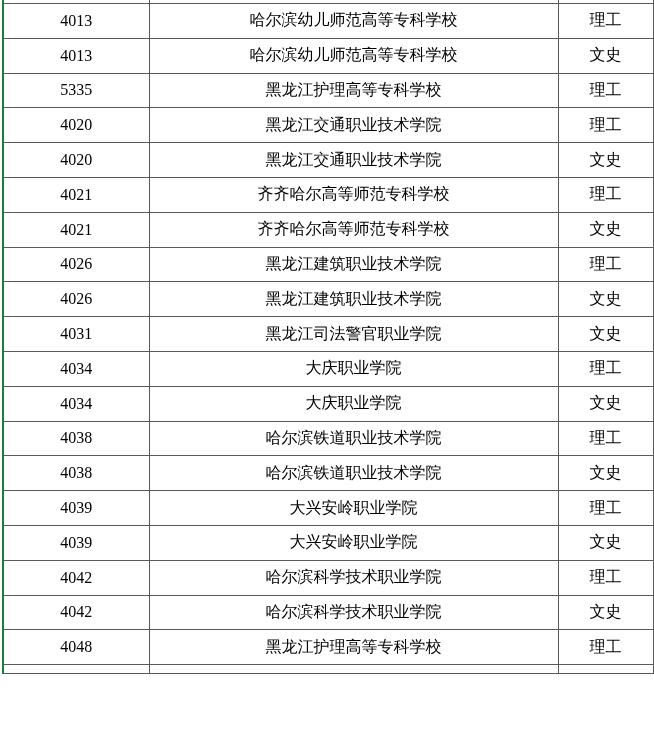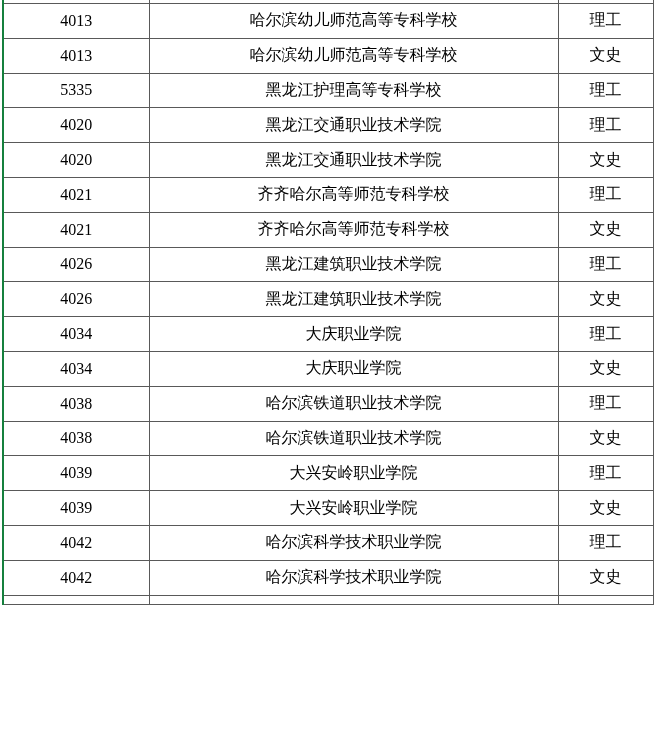--- a/index.html
+++ b/index.html
@@ -103,20 +103,25 @@
           <td>4026</td>
           <td>黑龙江建筑职业技术学院</td>
           <td>理工</td>
         </tr>
         <tr class="data-row">
           <td>4026</td>
           <td>黑龙江建筑职业技术学院</td>
           <td>文史</td>
         </tr>
         <tr class="data-row">
+          <td>4031</td>
+          <td>黑龙江司法警官职业学院</td>
+          <td>文史</td>
+        </tr>
+        <tr class="data-row">
           <td>4034</td>
           <td>大庆职业学院</td>
           <td>理工</td>
         </tr>
         <tr class="data-row">
           <td>4034</td>
           <td>大庆职业学院</td>
           <td>文史</td>
         </tr>
         <tr class="data-row">
@@ -142,20 +147,25 @@
         <tr class="data-row">
           <td>4042</td>
           <td>哈尔滨科学技术职业学院</td>
           <td>理工</td>
         </tr>
         <tr class="data-row">
           <td>4042</td>
           <td>哈尔滨科学技术职业学院</td>
           <td>文史</td>
         </tr>
+        <tr class="data-row">
+          <td>4048</td>
+          <td>黑龙江护理高等专科学校</td>
+          <td>理工</td>
+        </tr>
         <tr class="partial-bottom" id="partial-row-bottom">
         <td></td>
         <td></td>
         <td></td>
       </tr>
     </tbody>
   </table>
 </div>
 
 </body></html>

